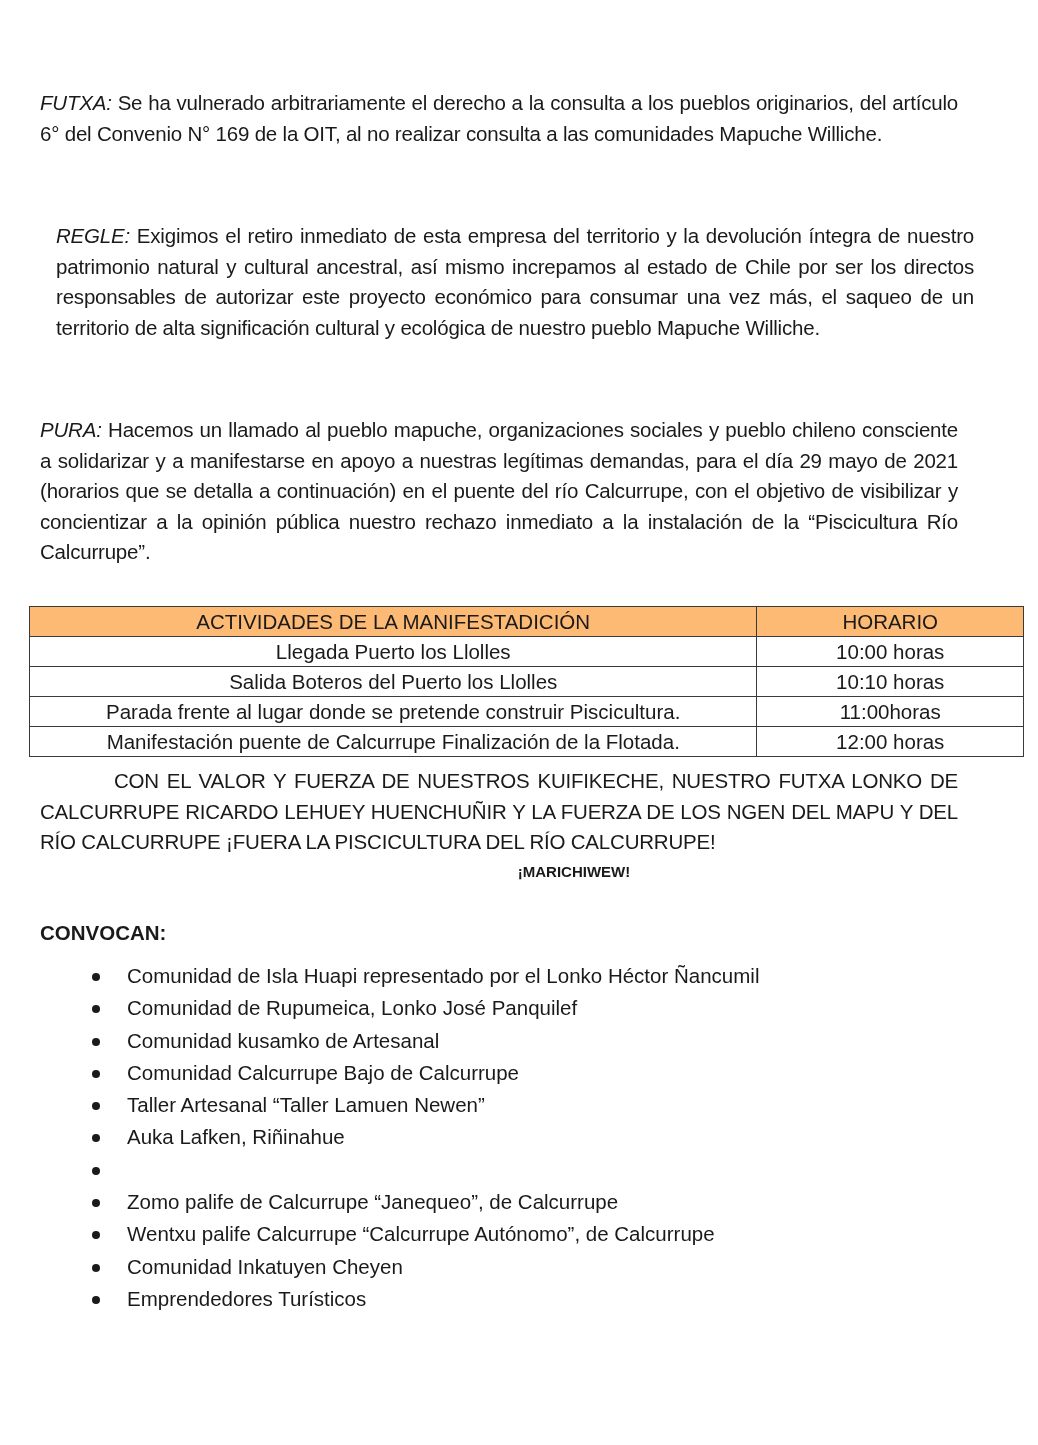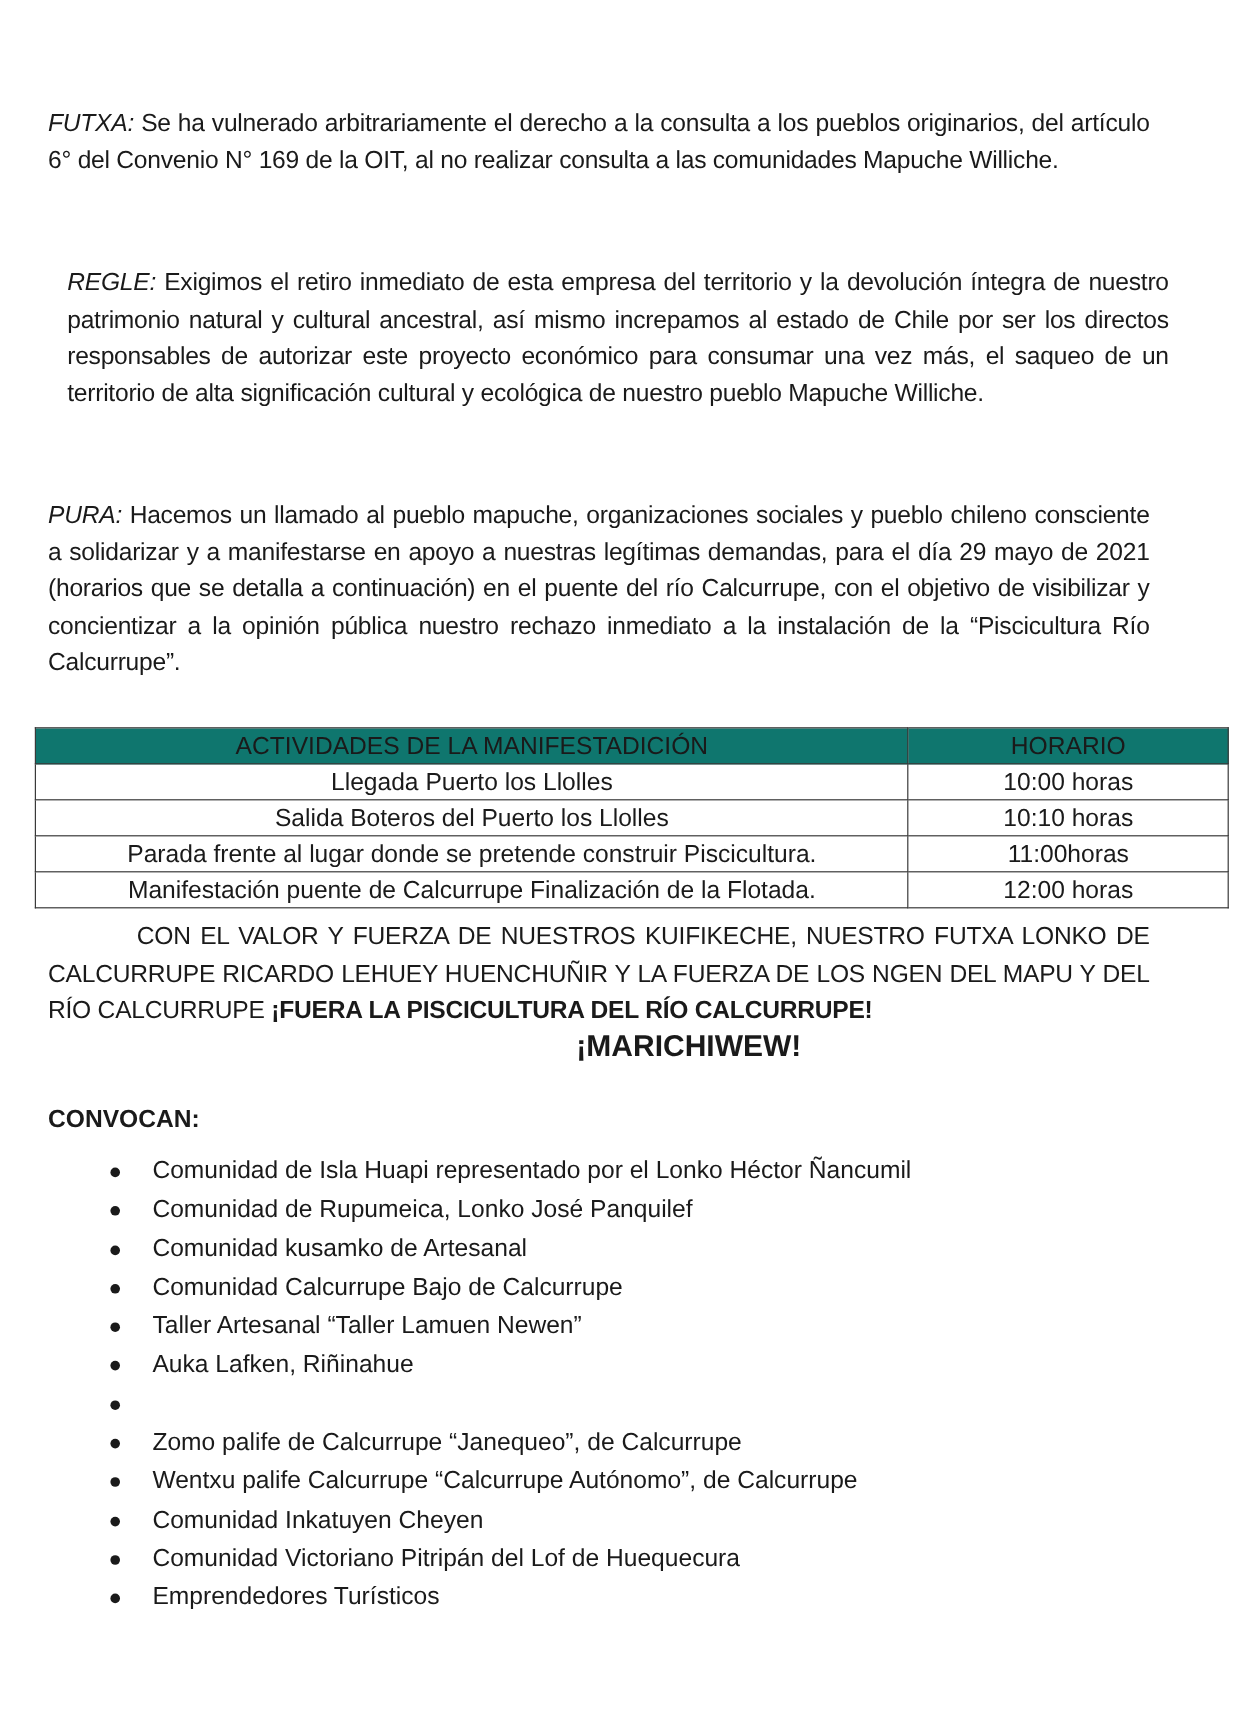--- a/index.html
+++ b/index.html
@@ -34,44 +34,44 @@
   }
   table.acts th, table.acts td {
     border: 1.5px solid #3a3a3a;
     height: 29px;
     padding: 0 10px;
     font-weight: normal;
     text-align: center;
     line-height: 28px;
     white-space: nowrap;
   }
-  table.acts th { background: #0f766e; }
+  table.acts th { background: #fdba74; }
   table.acts th.col-act { text-align: center; }
   table.acts .c1 { width: 705px; }
   table.acts .c2 { width: 245px; }
 
   .closing {
     position: absolute;
     left: 40px;
     top: 766px;
     width: 918px;
     font-size: 20.5px;
     line-height: 30.6px;
     text-align: justify;
     letter-spacing: -0.2px;
   }
   .closing .indent { display: inline-block; width: 74px; }
-  .closing b { font-weight: bold; }
+  .closing b { font-weight: normal; }
   .marichi {
     position: absolute;
     left: 40px;
     top: 857px;
     width: 918px;
     text-align: center;
-    font-size: 25px;
+    font-size: 15px;
     font-weight: bold;
     line-height: 30.6px;
     padding-left: 150px;
     box-sizing: border-box;
   }
   .convocan-title {
     position: absolute;
     left: 40px;
     top: 918px;
     font-size: 20.5px;
@@ -150,15 +150,14 @@
   <li><span class="bullet"></span><span>Comunidad de Isla Huapi  representado por el Lonko Héctor Ñancumil</span></li>
   <li><span class="bullet"></span><span>Comunidad de Rupumeica, Lonko José Panquilef</span></li>
   <li><span class="bullet"></span><span>Comunidad kusamko de Artesanal</span></li>
   <li><span class="bullet"></span><span>Comunidad Calcurrupe Bajo de Calcurrupe</span></li>
   <li><span class="bullet"></span><span>Taller Artesanal “Taller Lamuen Newen”</span></li>
   <li><span class="bullet"></span><span>Auka Lafken, Riñinahue</span></li>
   <li><span class="bullet"></span></li>
   <li><span class="bullet"></span><span>Zomo palife de Calcurrupe “Janequeo”, de Calcurrupe</span></li>
   <li><span class="bullet"></span><span>Wentxu palife Calcurrupe “Calcurrupe Autónomo”, de Calcurrupe</span></li>
   <li><span class="bullet"></span><span>Comunidad Inkatuyen Cheyen</span></li>
-  <li><span class="bullet"></span><span>Comunidad Victoriano Pitripán del Lof de Huequecura</span></li>
   <li><span class="bullet"></span><span>Emprendedores Turísticos</span></li>
 </ul>
 
 </body></html>

